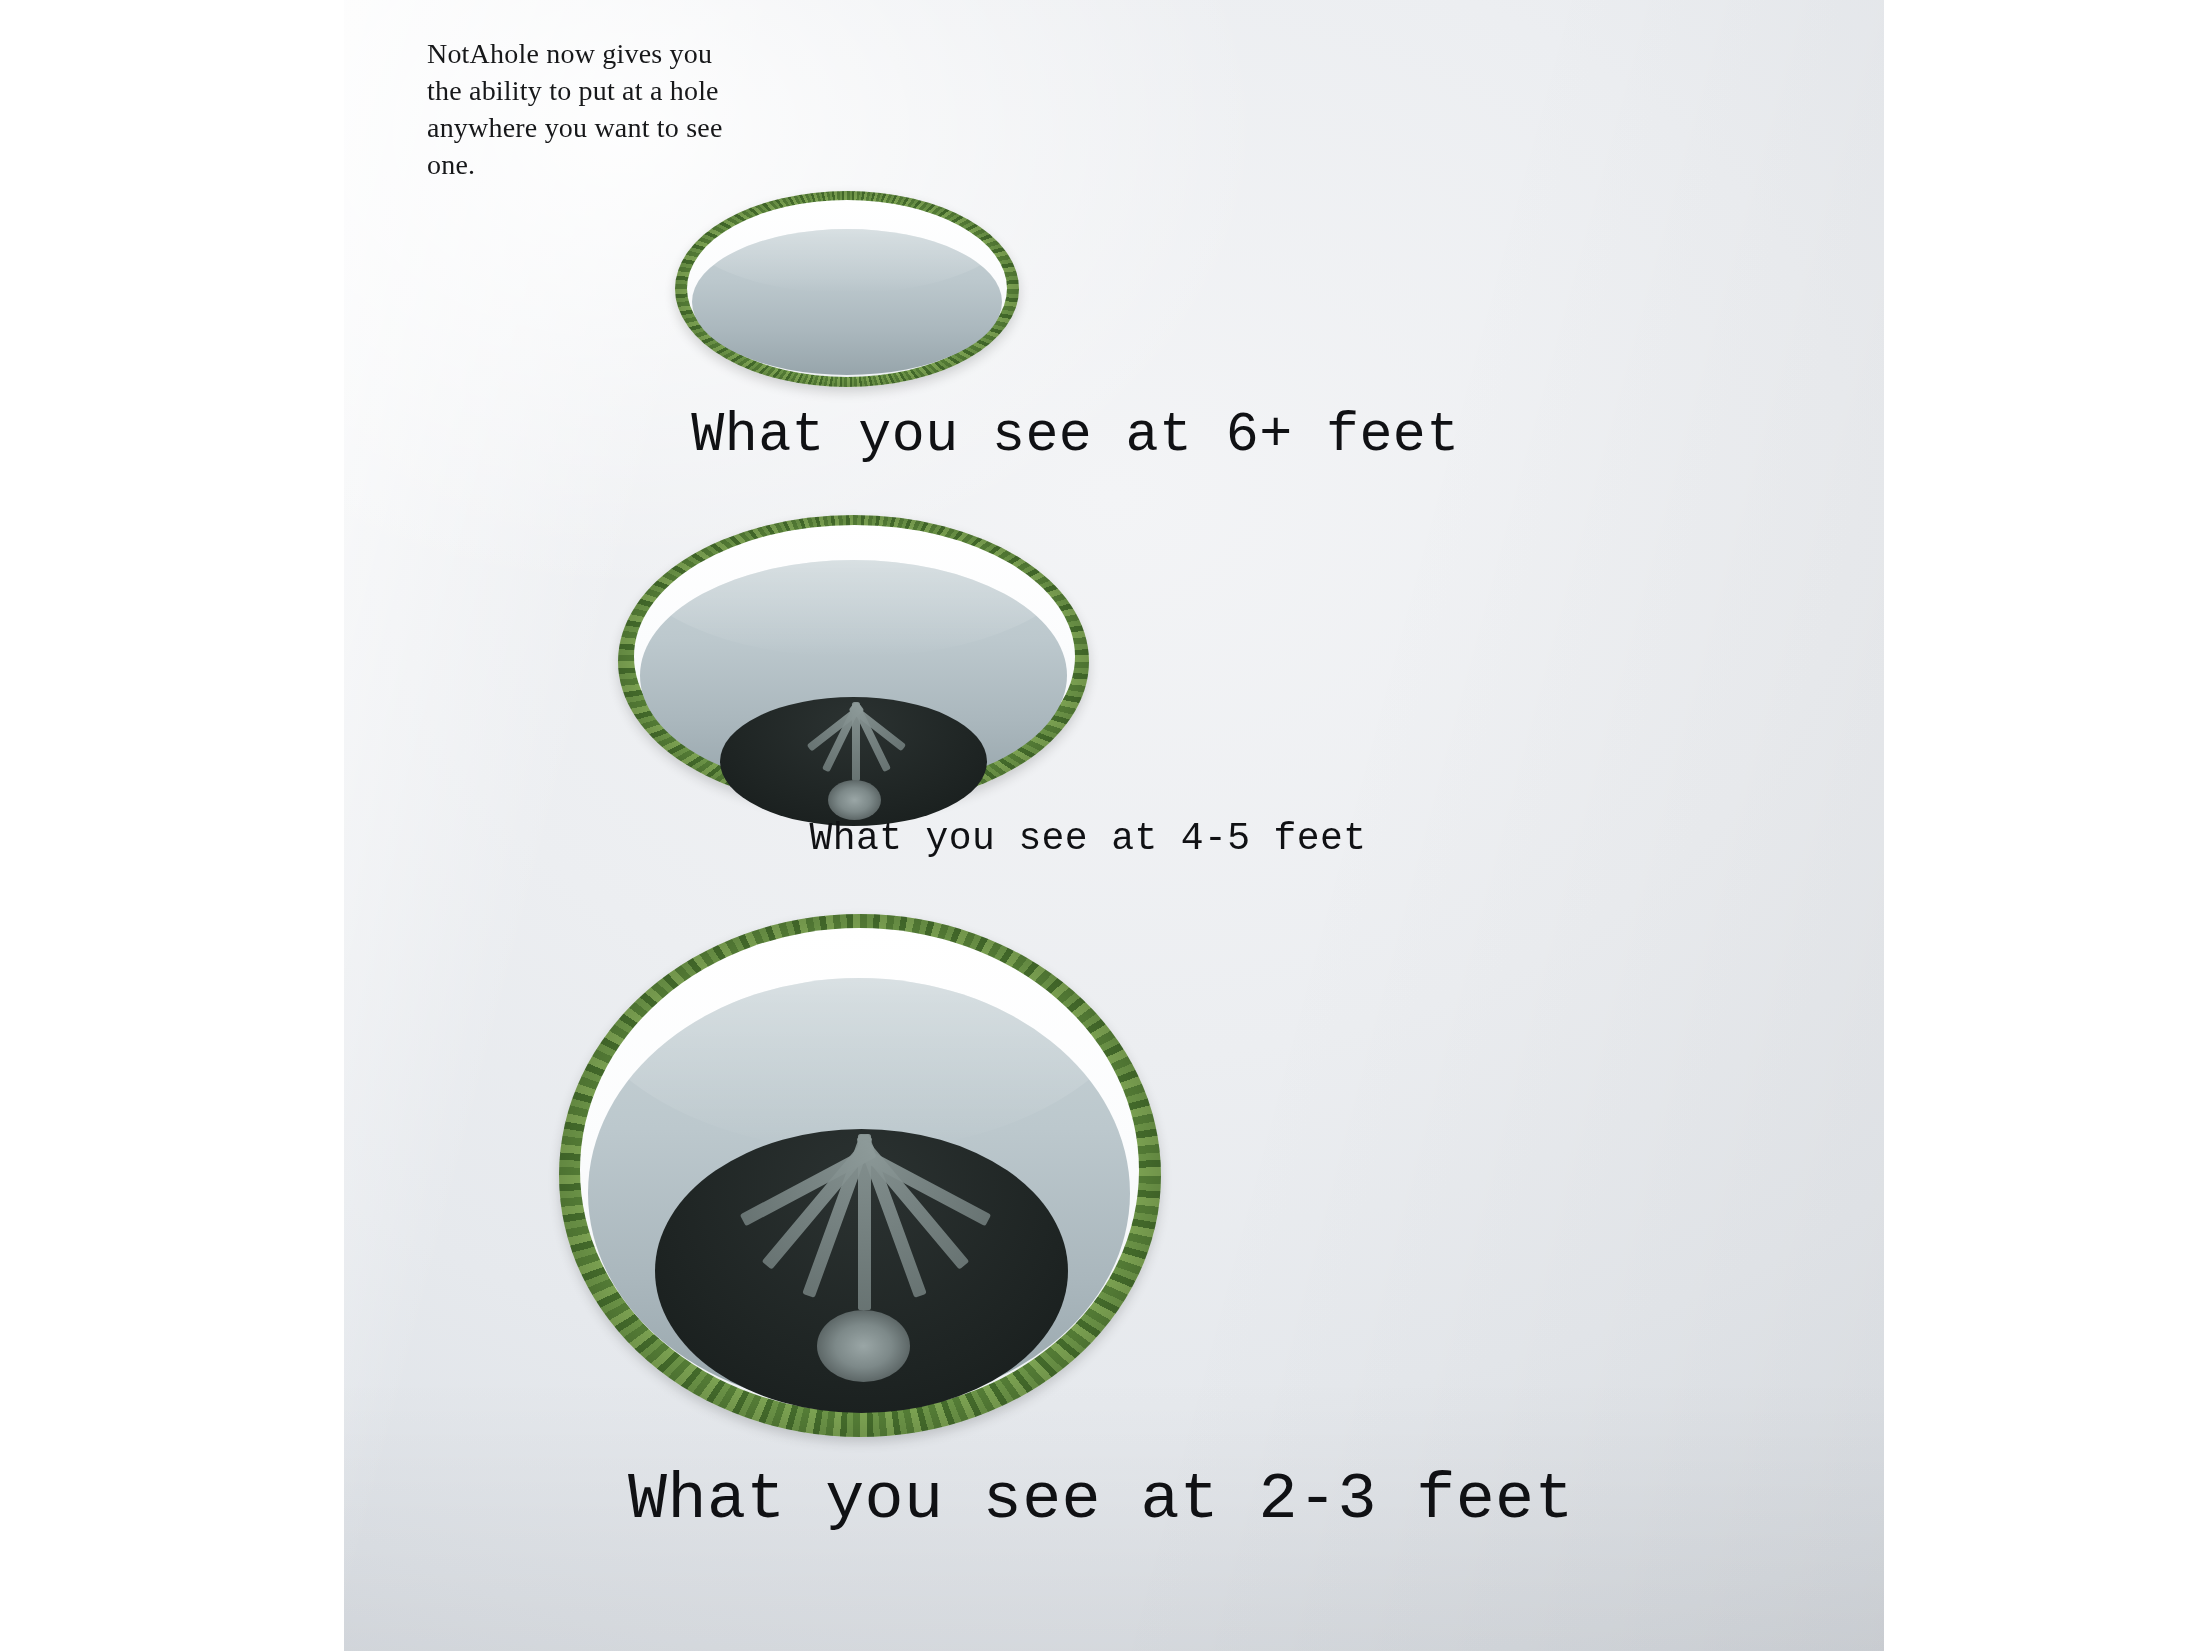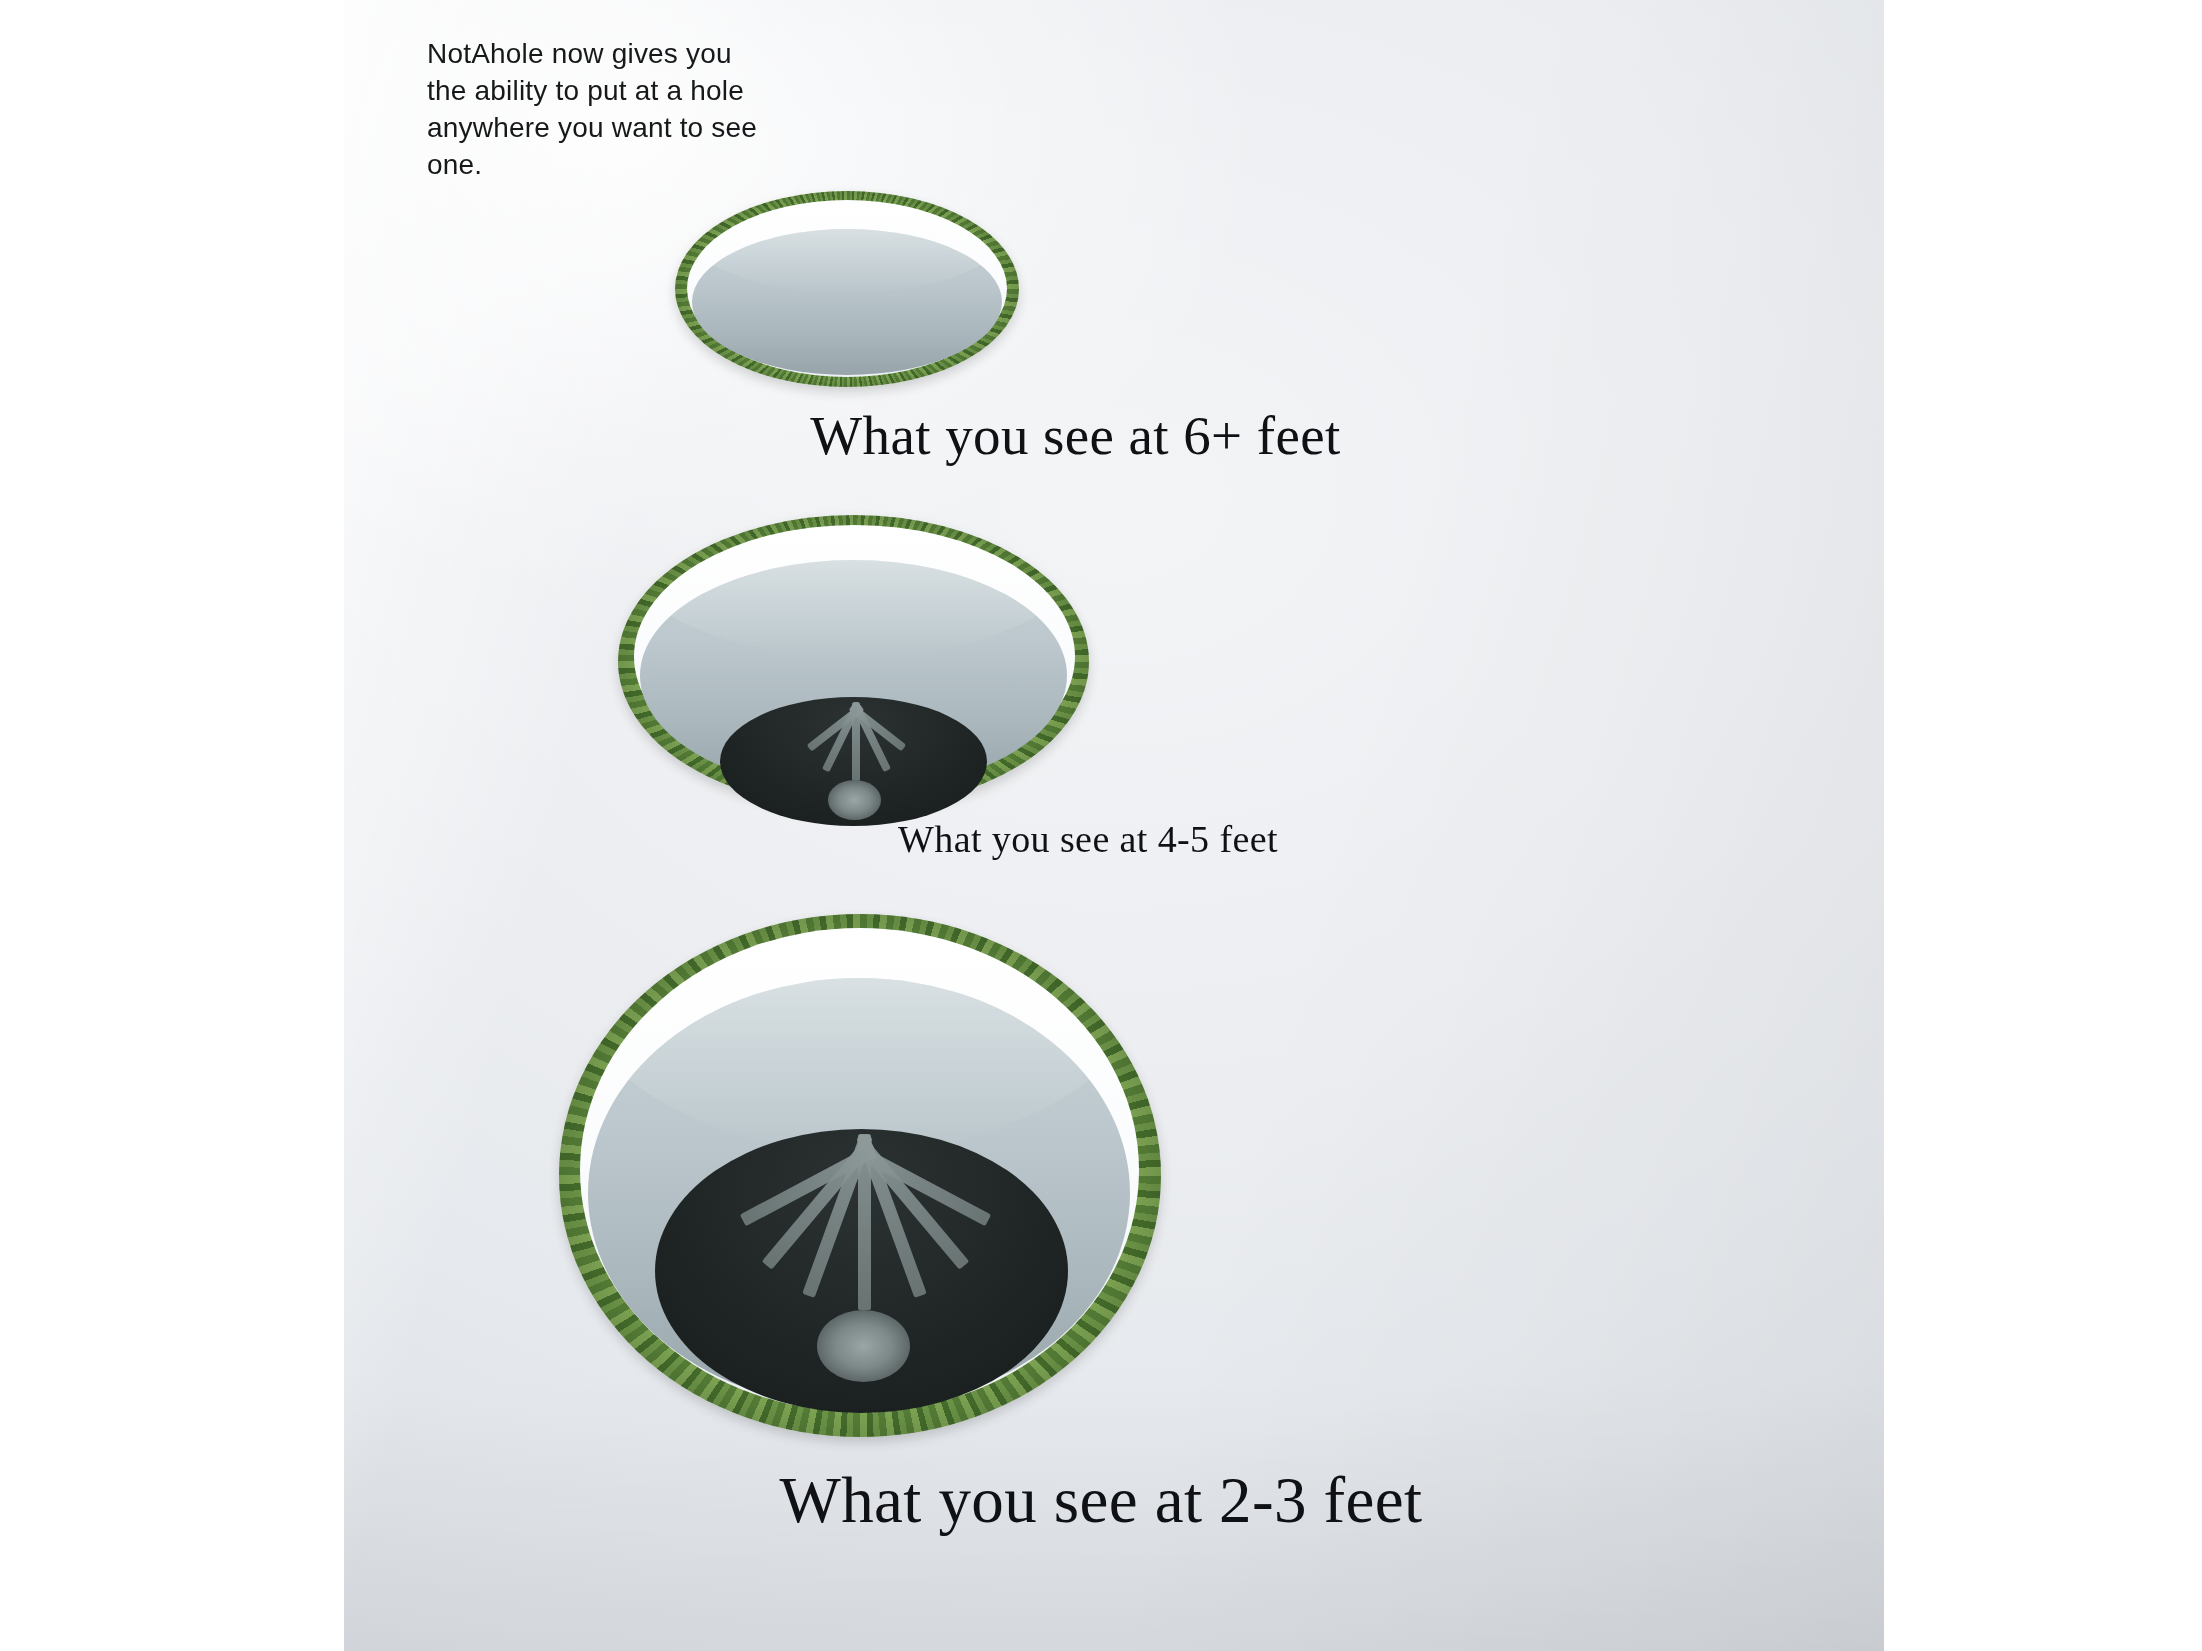--- a/index.html
+++ b/index.html
@@ -55,32 +55,32 @@
     background: linear-gradient(to bottom, rgba(0,0,0,0) 0%, rgba(0,0,0,0.05) 100%);
     pointer-events: none;
   }
 
   
   .blurb {
     position: absolute;
     left: 83px;
     top: 36px;
     width: 516px;
-    font-family: Liberation Sans, sans-serif;
+    font-family: Liberation Serif, serif;
     font-size: 28px;
     line-height: 1.32;
     color: #17181a;
     letter-spacing: 0.2px;
     white-space: pre-line;
   }
 
   
   .caption {
     position: absolute;
-    font-family: Liberation Serif, serif;
+    font-family: Liberation Mono, monospace;
     color: #101114;
     text-align: center;
     white-space: nowrap;
   }
   .cap-1 { left: 0; top: 404px;  width: 1463px; font-size: 55px; letter-spacing: 0.4px; }
   .cap-2 { left: 0; top: 817px;  width: 1488px; font-size: 38px; letter-spacing: 0.4px; }
   .cap-3 { left: 0; top: 1463px; width: 1514px; font-size: 65px; letter-spacing: 0.4px; }
 
   
   .hole {

